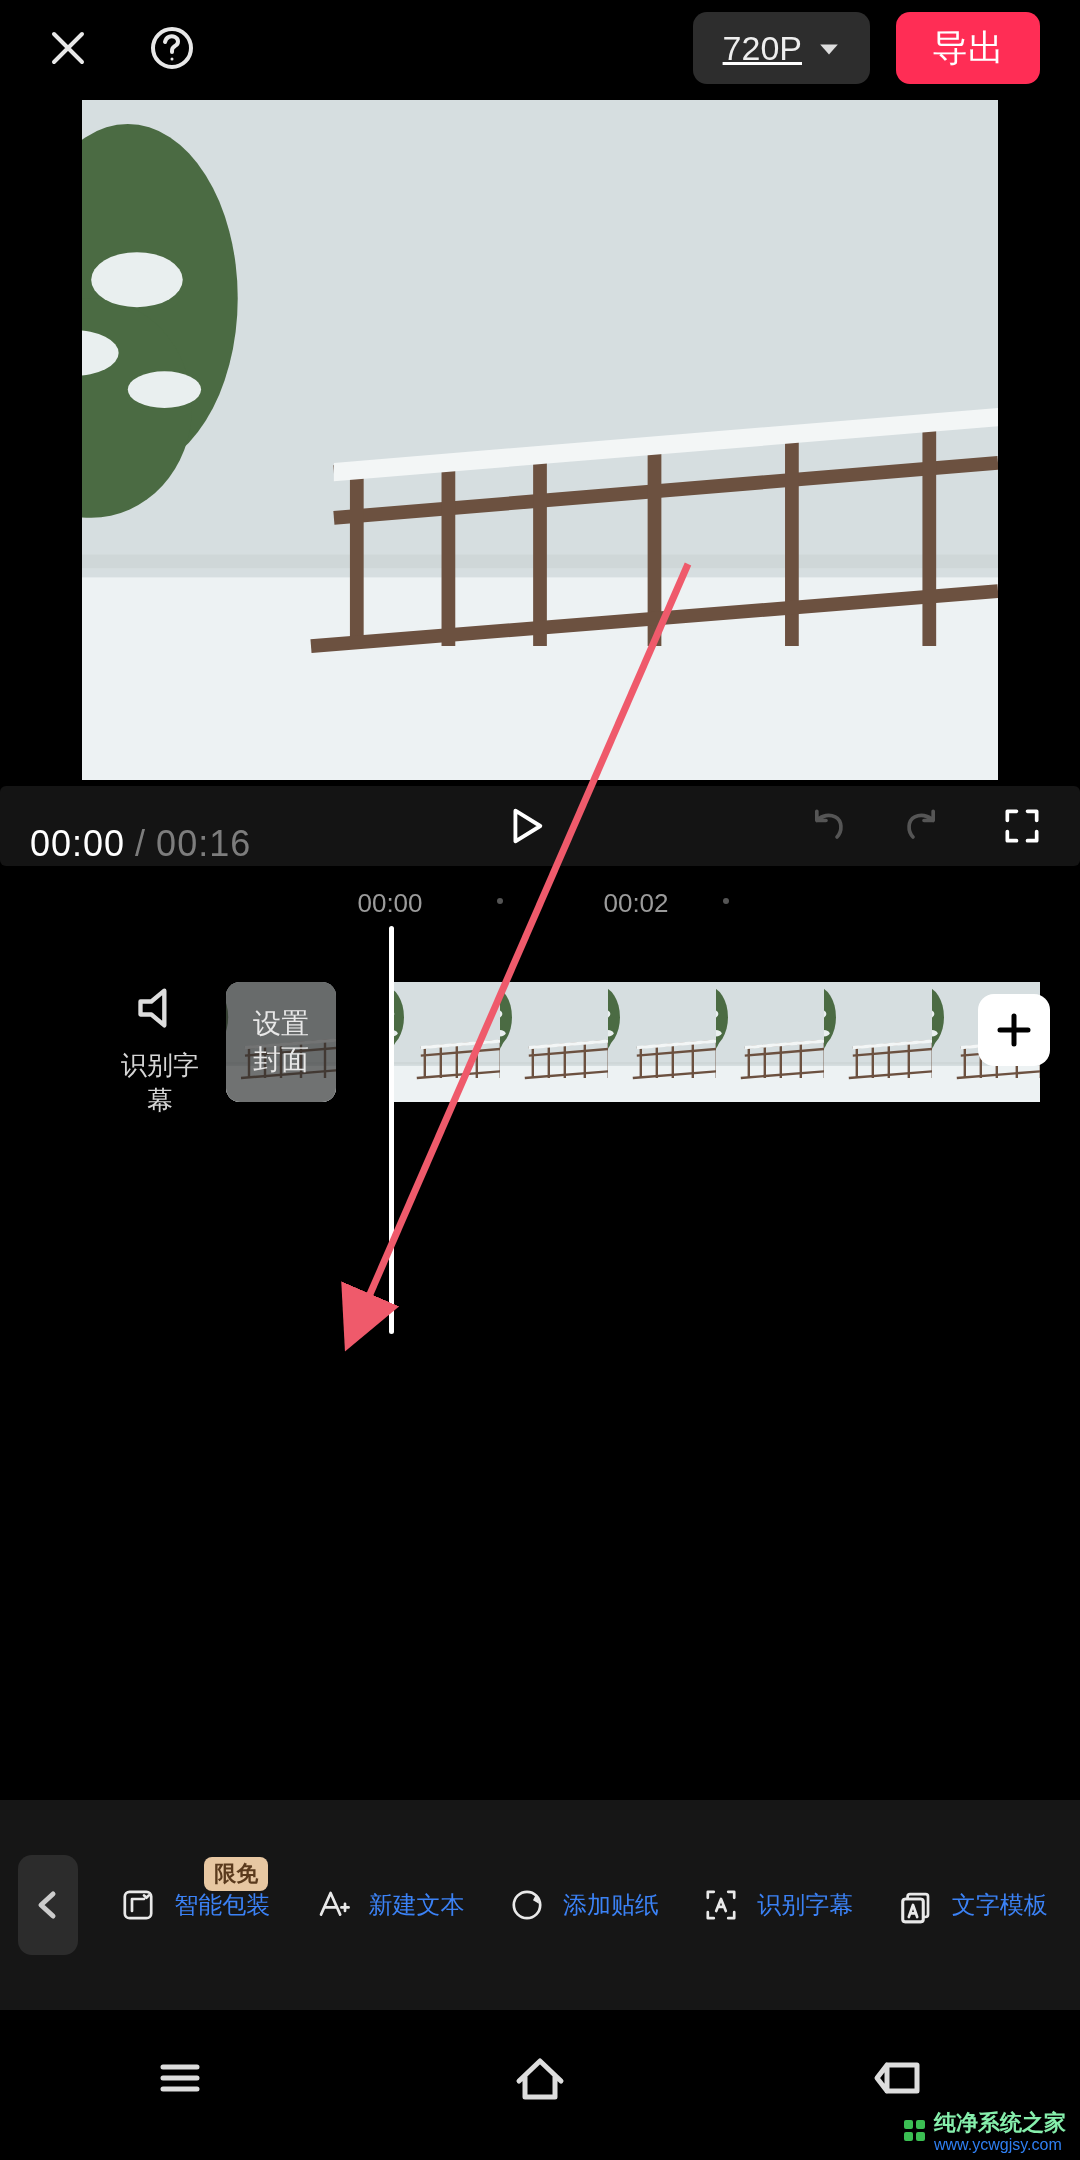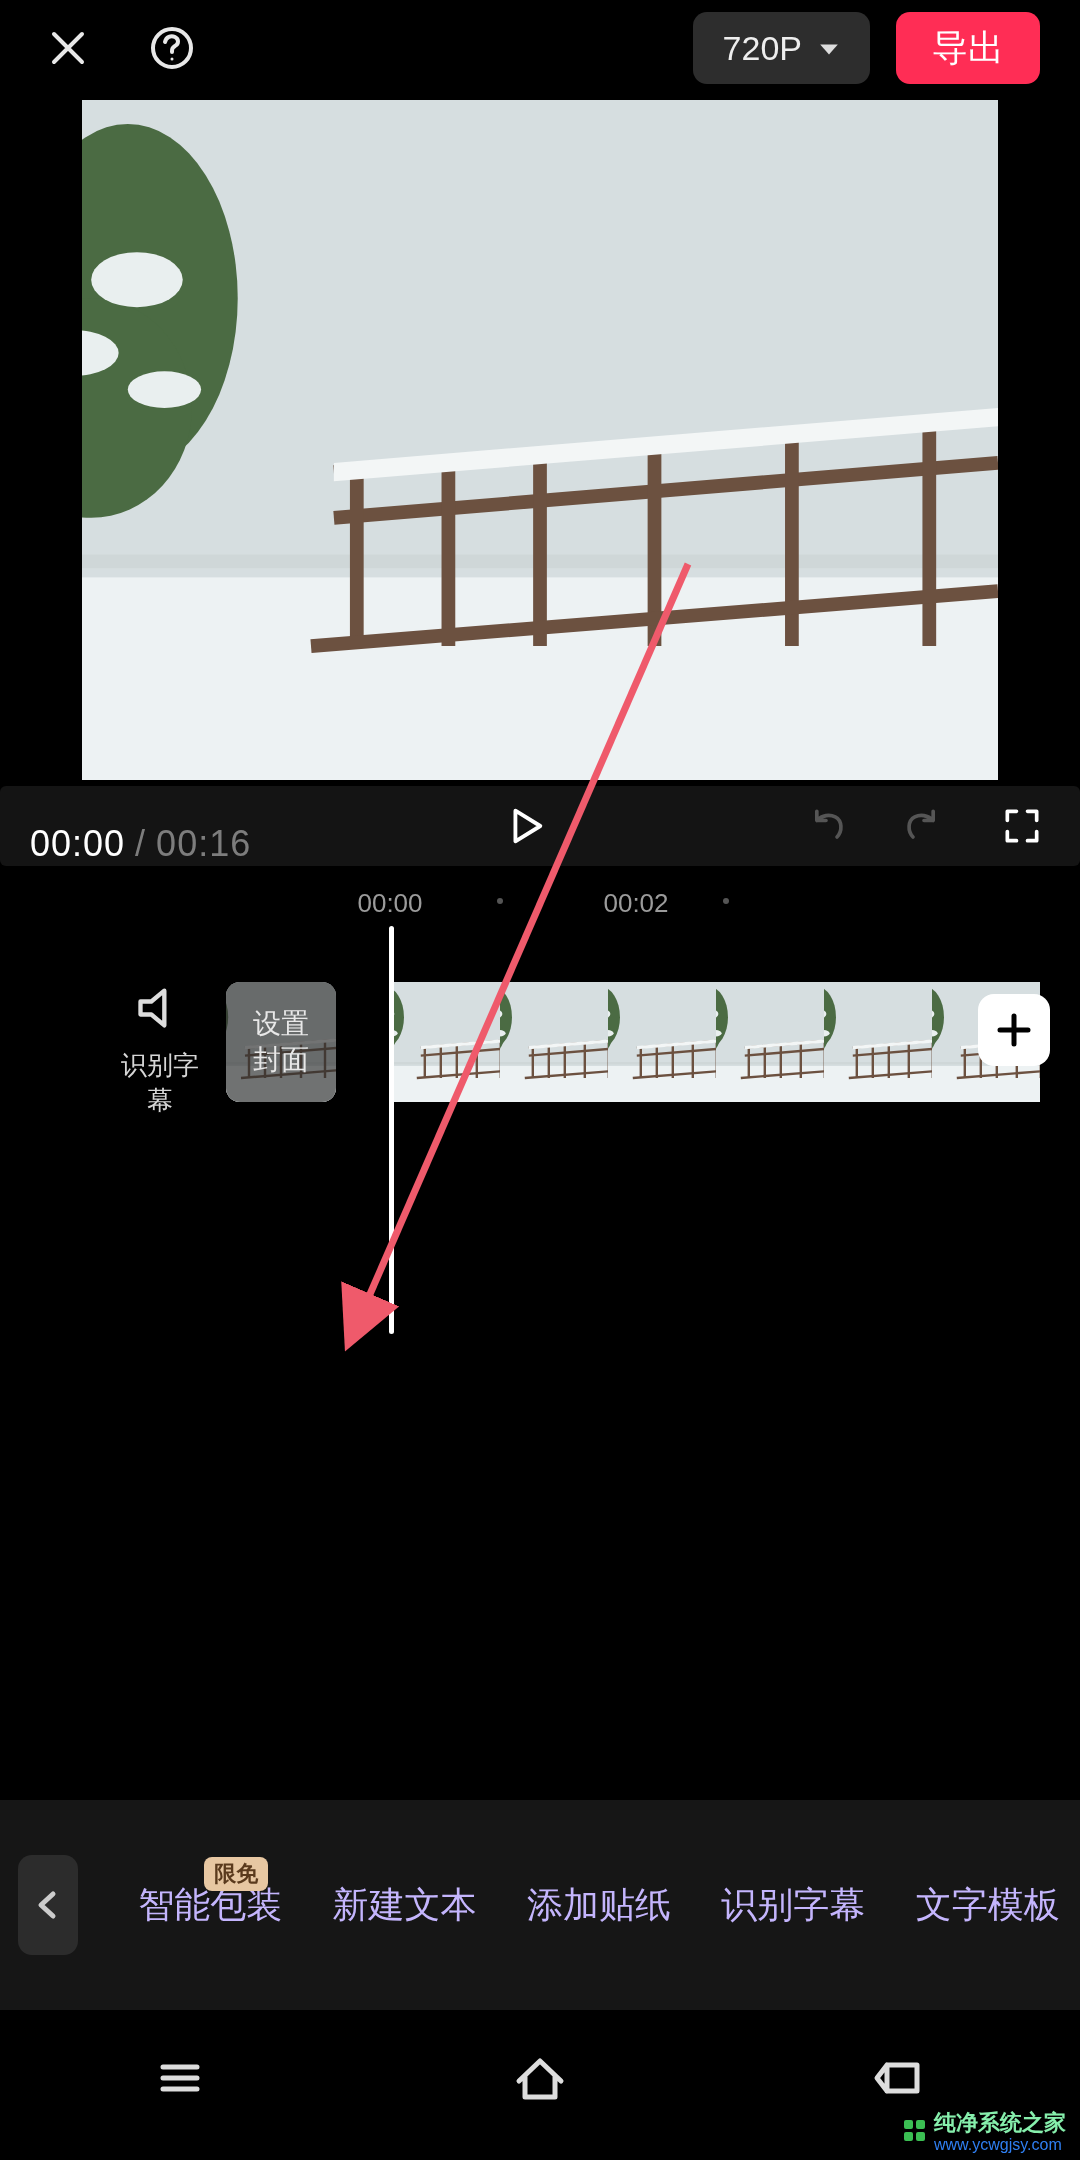--- a/index.html
+++ b/index.html
@@ -6,21 +6,21 @@
   html,body { width:1080px; height:2160px; background:#000; color:#fff; font-family:"PingFang SC","Helvetica Neue",Arial,sans-serif; overflow:hidden; }
   .app { position:relative; width:1080px; height:2160px; background:#000; }
 
   
   .topbar { display:flex; align-items:center; height:96px; padding:0 40px; }
   .top-left { display:flex; align-items:center; gap:48px; }
   .top-right { display:flex; align-items:center; gap:26px; margin-left:auto; }
   .icon-btn { width:56px; height:56px; display:flex; align-items:center; justify-content:center; color:#e8e8e8; }
   .icon-btn svg { width:48px; height:48px; stroke:#e8e8e8; stroke-width:4; fill:none; stroke-linecap:round; stroke-linejoin:round; }
 
-  .res-pill { height:72px; padding:0 30px; display:flex; align-items:center; gap:10px; background:#2d2d2d; border-radius:14px; }
+  .res-pill { height:72px; padding:0 30px; display:flex; align-items:center; gap:10px; background:#2d2d2d; border-radius:14px;text-decoration:underline; }
   .res-pill span { font-size:34px; font-weight:500; color:#eee; }
   .res-pill .caret { margin-left:6px; }
   .res-pill .caret svg { width:22px; height:22px; fill:#ddd; }
 
   .export-btn { height:72px; padding:0 36px; display:flex; align-items:center; justify-content:center; background:#ff2d55; border-radius:14px; font-size:36px; font-weight:500; color:#fff; }
 
   
   .preview-wrap { width:100%; display:flex; justify-content:center; }
   .preview { margin-top:4px; width:916px; height:680px; background:#cbd4d6; position:relative; overflow:hidden; }
   .preview svg{ width:100%; height:100%; display:block; }
@@ -62,21 +62,21 @@
   .add-clip{ position:absolute; right:30px; top:68px; width:72px; height:72px; background:#fff; border-radius:16px; display:flex; align-items:center; justify-content:center; z-index:60; }
   .add-clip svg{ width:36px; height:36px; stroke:#000; stroke-width:5; stroke-linecap:round;}
 
   
   .toolbar{ position:absolute; left:0; right:0; bottom:150px; height:210px; display:flex; align-items:center; background:#161616; }
   .back-chip{ width:60px; height:100px; margin-left:18px; background:#2c2c2c; border-radius:14px; display:flex; align-items:center; justify-content:center; }
   .back-chip svg{ width:30px; height:30px; stroke:#ccc; stroke-width:5; fill:none; stroke-linecap:round; stroke-linejoin:round; }
   .tools{ flex:1; display:flex; justify-content:space-around; padding:0 10px 0 20px; }
   .tool{ position:relative; width:150px; display:flex; flex-direction:row; align-items:center; gap:18px; }
   .tool svg{ width:60px; height:60px; stroke:#e9e9e9; fill:none; stroke-width:4.5; stroke-linecap:round; stroke-linejoin:round; }
-  .tool .lbl{ font-size:36px; color:#c4b5fd; white-space:nowrap;}
+  .tool .lbl{ font-size:24px; color:#3b82f6; white-space:nowrap;}
   .badge{ position:absolute; top:-18px; right:2px; background:#e7c7a2; color:#5a3a1d; font-size:22px; font-weight:600; padding:2px 10px; border-radius:8px; }
 
   
   .navbar{ position:absolute; left:0; right:0; bottom:30px; height:100px; display:flex; align-items:center; justify-content:space-around; }
   .navbar svg{ width:54px; height:54px; stroke:#ddd; fill:none; stroke-width:5; stroke-linecap:round; stroke-linejoin:round; }
 
   
   .anno-arrow{ position:absolute; pointer-events:none; z-index:500; }
 
   

